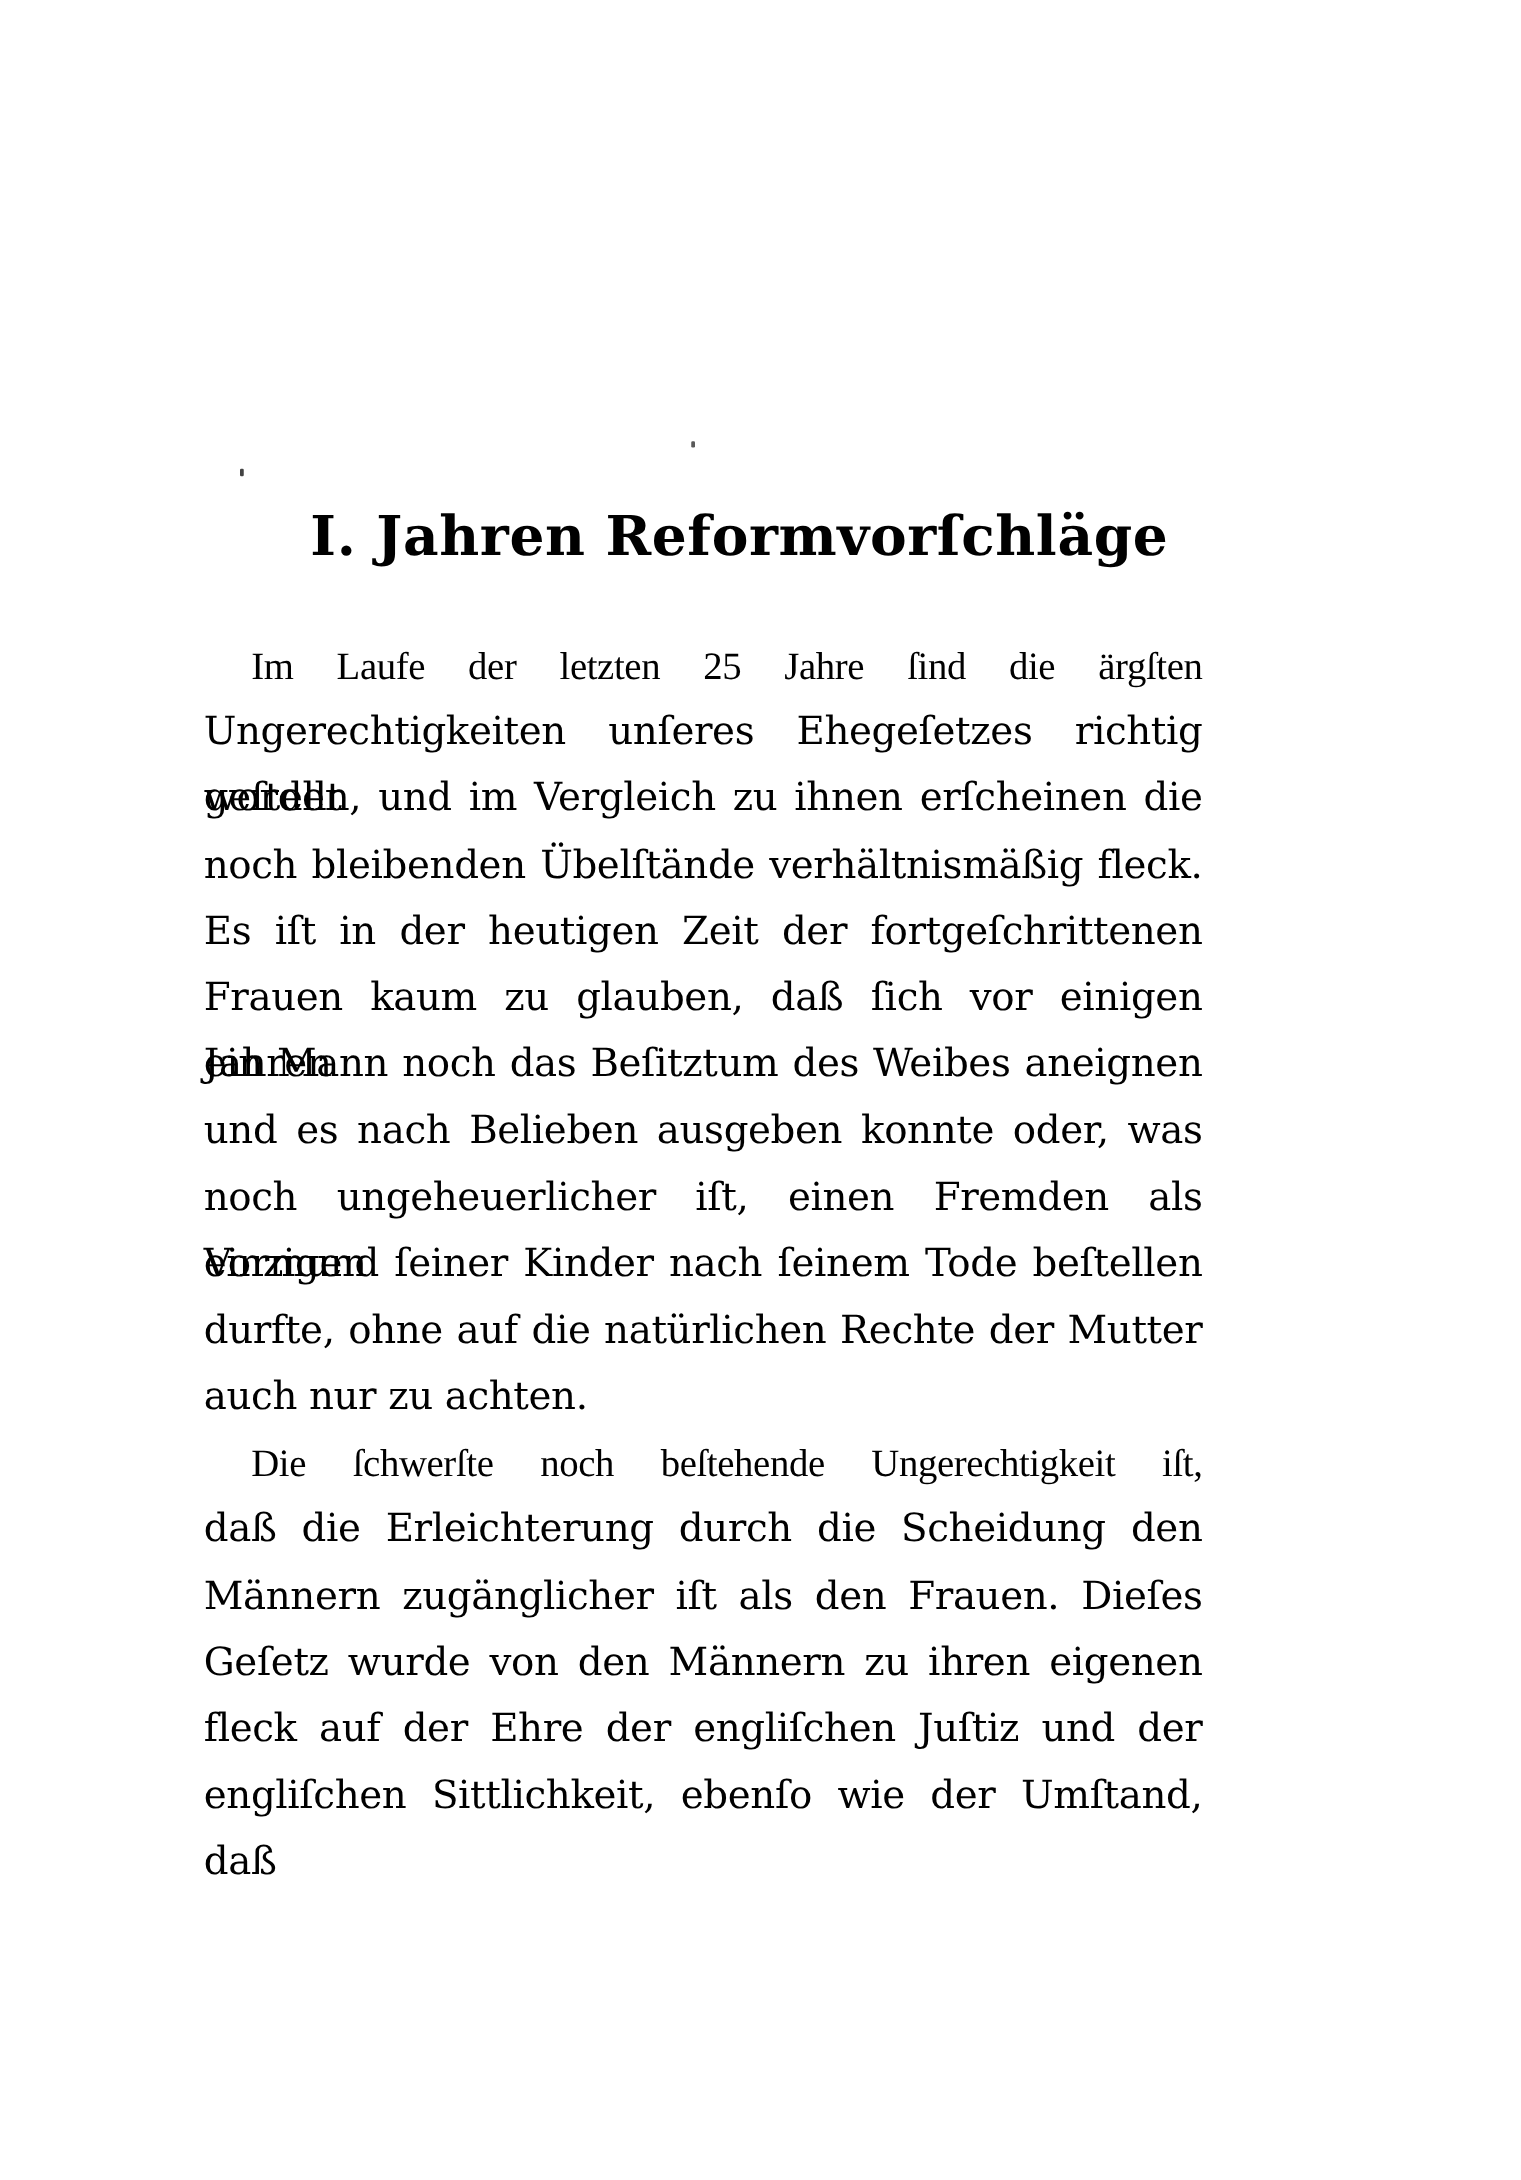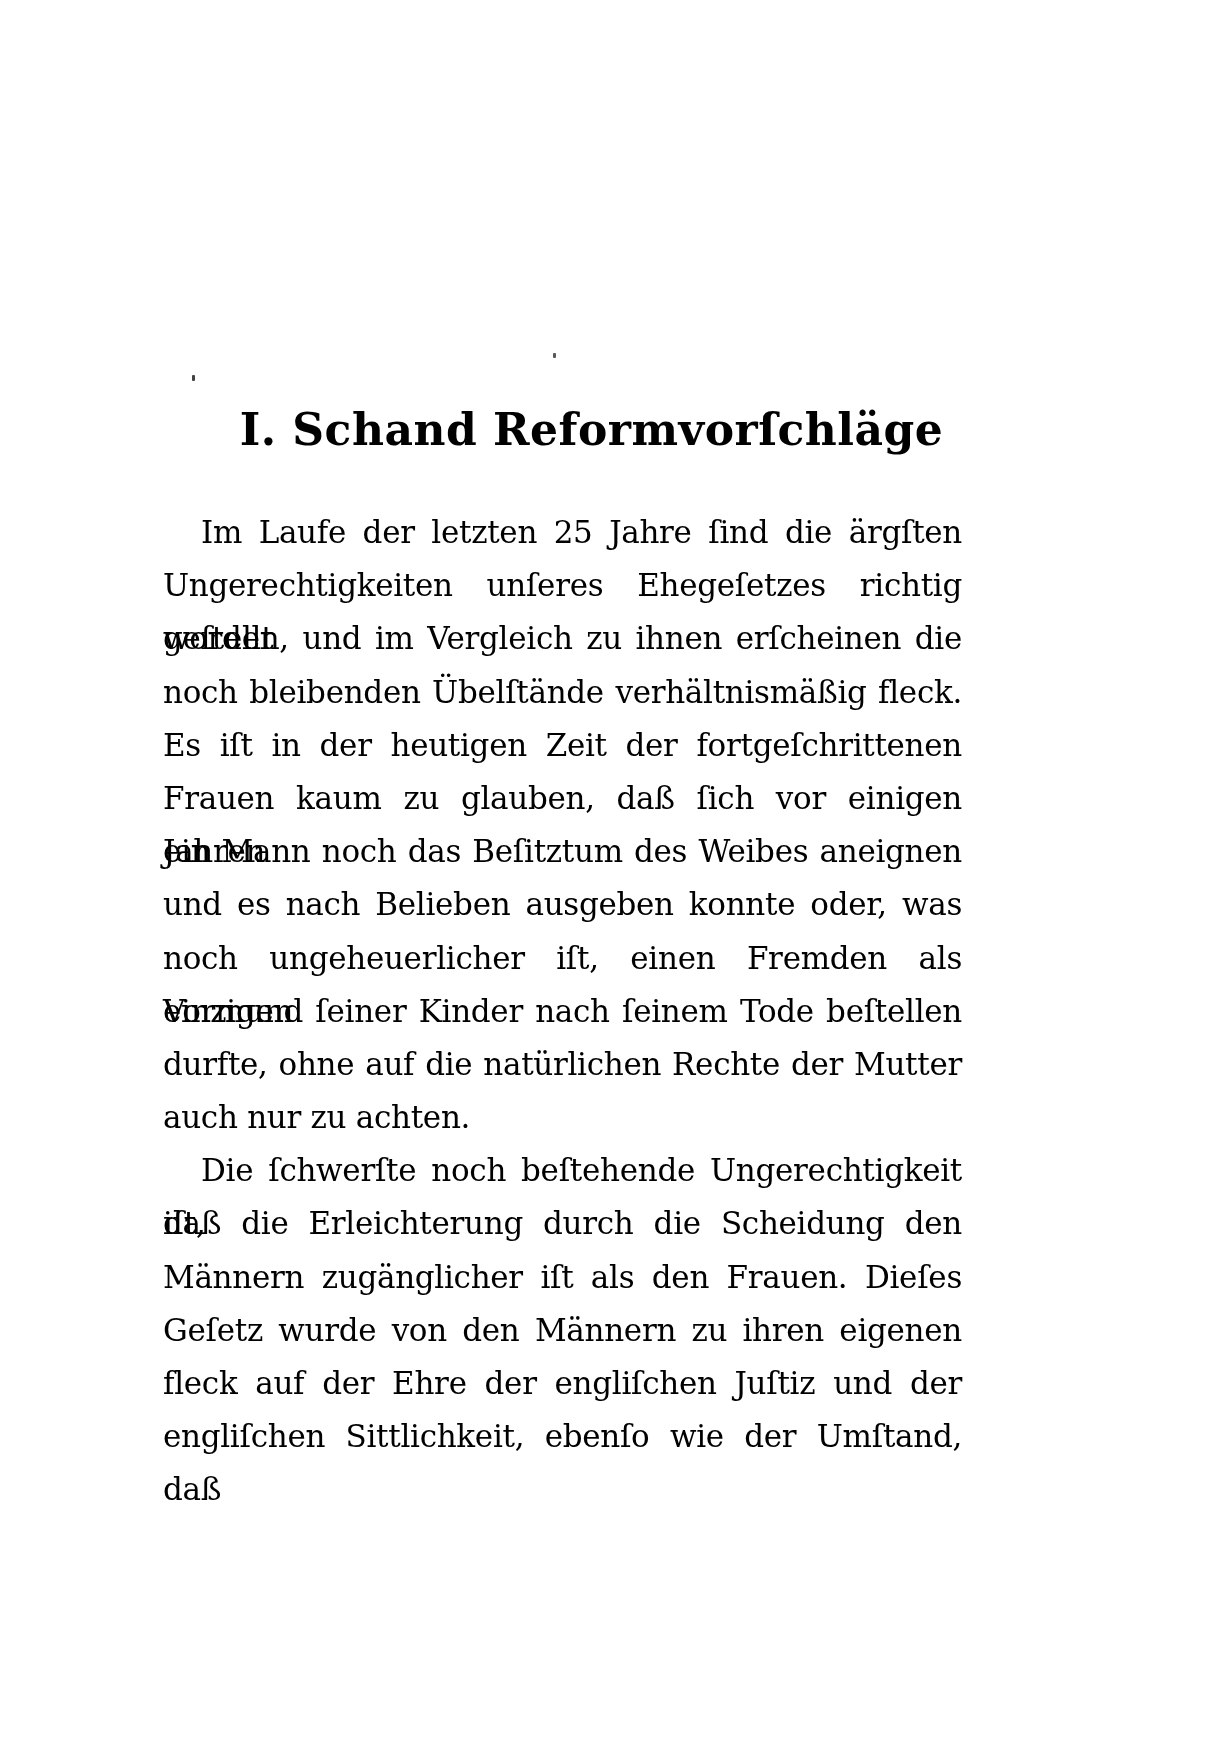--- a/index.html
+++ b/index.html
@@ -39,20 +39,21 @@
     font-size: 31px;
     line-height: 53.2px;
     letter-spacing: -0.3px;
     text-align: justify;
     text-align-last: justify;
     height: 53.2px;
     white-space: normal;
   }
   .line.indent {
     text-indent: 38px;
+    font-family: Liberation Serif, serif;
   }
   .line.flush-left {
     text-align: right;
     text-align-last: left;
   }
   .speck {
     position: absolute;
     background: #222;
     border-radius: 1px;
   }
@@ -60,21 +61,21 @@
   .speck2 { left: 192px; top: 375px; width: 3px; height: 6px; opacity: .85; }
 </style>
 </head>
 <body>
 
 <div class="page">
 
   <span class="speck speck1"></span>
   <span class="speck speck2"></span>
 
-  <div class="chapter-title">I. Schand Reformvorſchläge</div>
+  <div class="chapter-title">I. Jahren Reformvorſchläge</div>
 
   <div class="textblock">
 
     <div class="line indent">Im Laufe der letzten 25 Jahre ſind die ärgſten</div>
     <div class="line">Ungerechtigkeiten unſeres Ehegeſetzes richtig geſtellt</div>
     <div class="line">worden, und im Vergleich zu ihnen erſcheinen die</div>
     <div class="line">noch bleibenden Übelſtände verhältnismäßig fleck.</div>
     <div class="line">Es iſt in der heutigen Zeit der fortgeſchrittenen</div>
     <div class="line">Frauen kaum zu glauben, daß ſich vor einigen Jahren</div>
     <div class="line">ein Mann noch das Beſitztum des Weibes aneignen</div>

